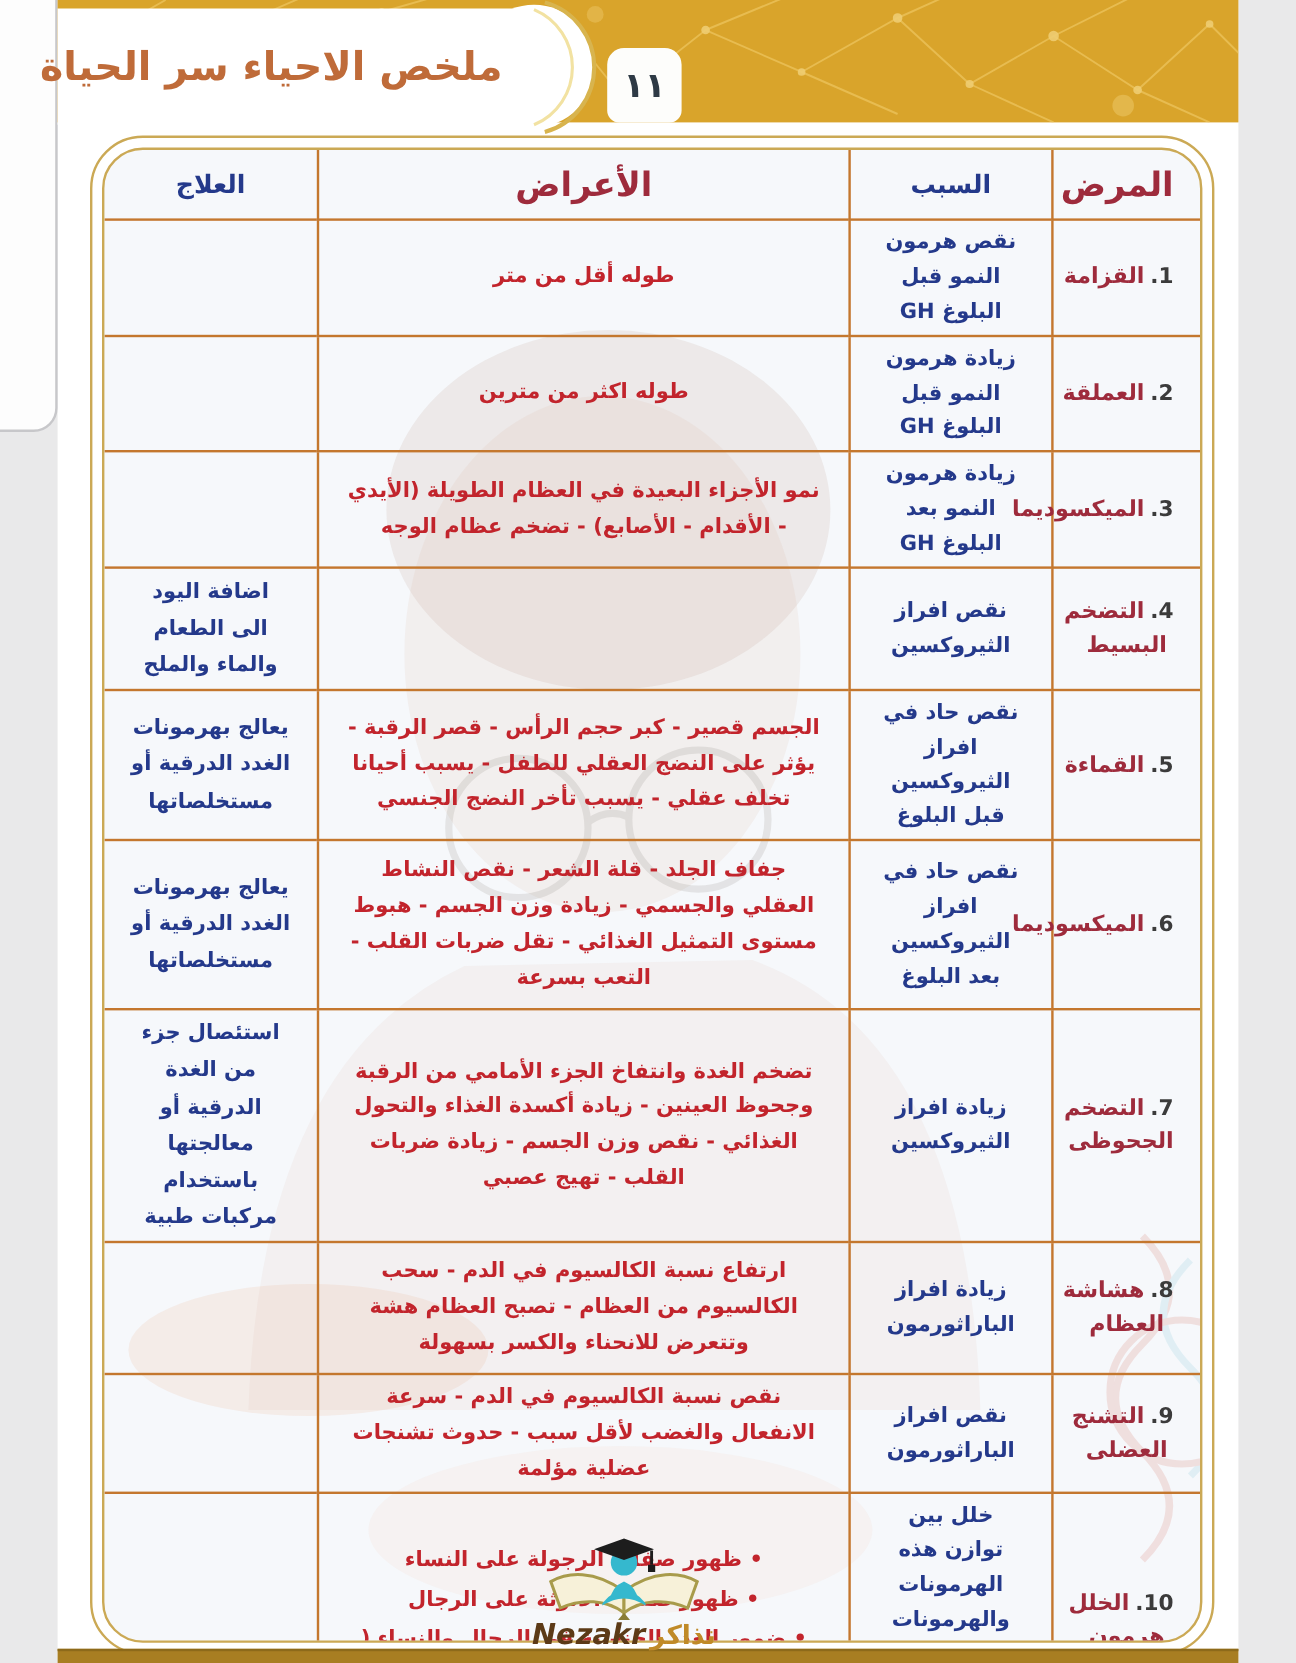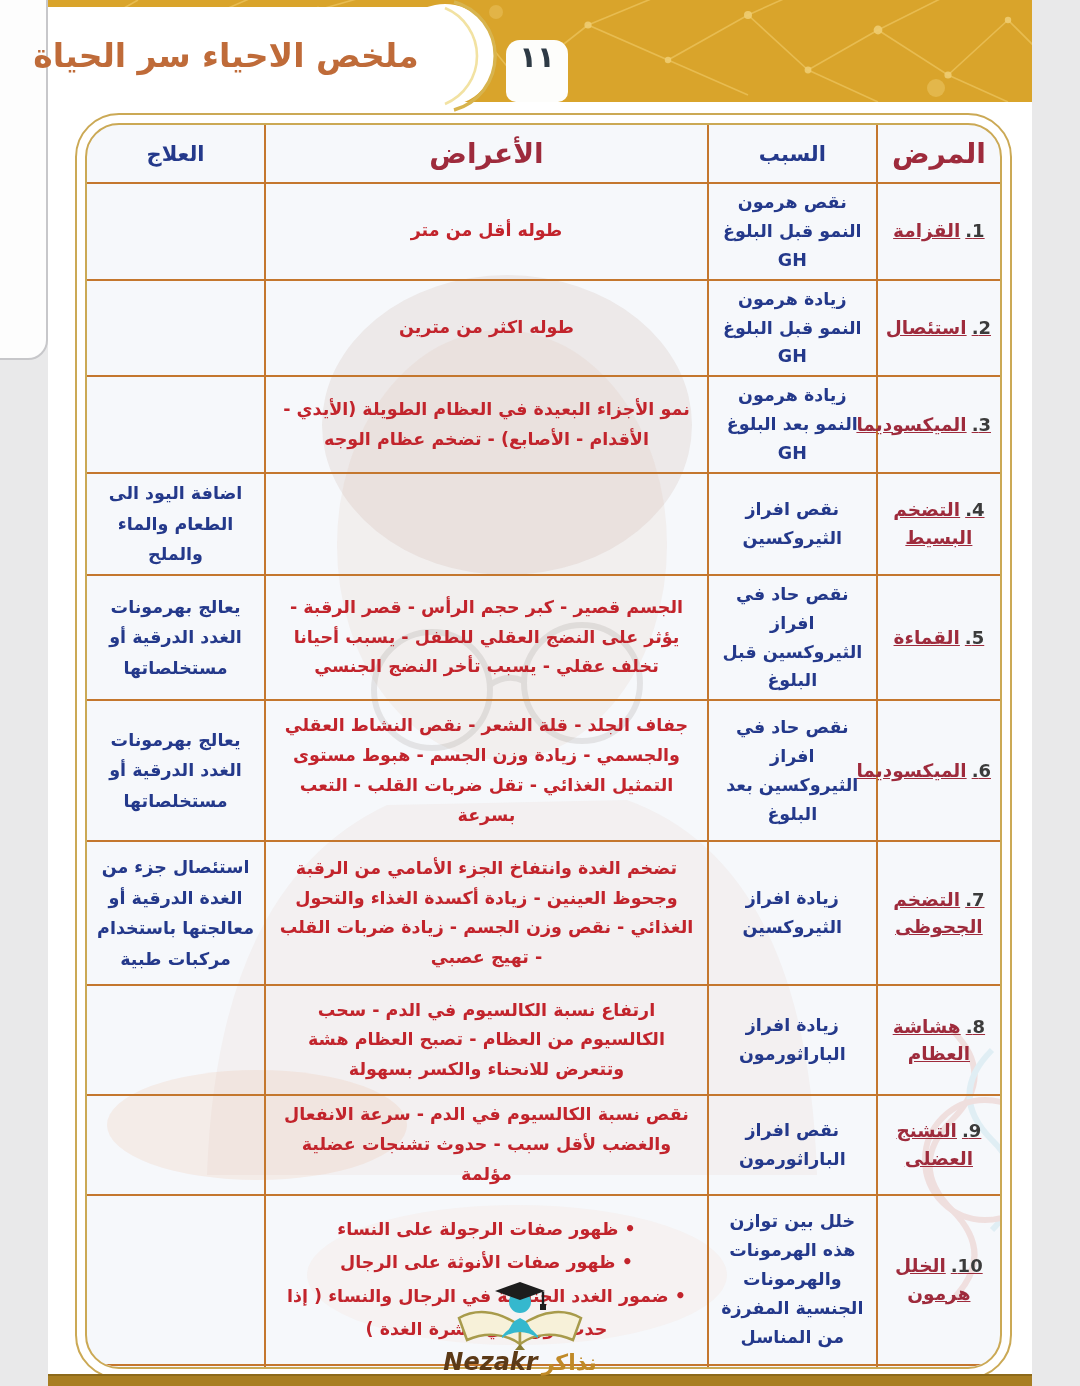--- a/index.html
+++ b/index.html
@@ -30,47 +30,47 @@
   .crescent{position:absolute;left:432px;top:-2px;width:120px;height:116px;z-index:3;}
   .title-text{
     position:absolute;right:56px;left:12px;top:0;height:97px;z-index:4;
     display:flex;align-items:center;justify-content:center;
     color:#bf6b39;font-weight:bold;font-size:33px;direction:rtl;white-space:nowrap;
   }
   
   .page-tab{
     position:absolute;left:506px;top:40px;width:62px;height:62px;
     background:#fdfdfb;border-radius:14px 14px 10px 10px;z-index:4;
-    display:flex;justify-content:center;
+    display:flex;align-items:center;justify-content:center;
     color:#2e3a45;font-size:29px;font-weight:bold;
   }
   
   .frame-outer{
     position:absolute;left:75px;top:113px;width:933px;height:1262px;
     border:2px solid #cba955;border-radius:44px;background:#ffffff;
   }
   .frame-inner{
     position:absolute;left:8px;top:8px;right:8px;bottom:8px;
     border:2px solid #cba955;border-radius:34px;overflow:hidden;background:#f6f8fb;
   }
   .frame-inner > svg.backdrop{position:absolute;inset:0;width:100%;height:100%;}
   table.main{
     position:absolute;inset:0;width:100%;height:100%;
     border-collapse:collapse;border-style:hidden;direction:rtl;table-layout:fixed;
   }
   table.main th,table.main td{
     border:2px solid #c4772e;vertical-align:middle;text-align:center;
-    padding:4px 9px;font-weight:bold;background:transparent;
+    padding:4px 22px;font-weight:bold;background:transparent;
   }
   col.c-disease{width:13.5%;} col.c-cause{width:18.5%;}
   col.c-symptoms{width:48.5%;} col.c-treatment{width:19.5%;}
   tr.hdr{height:58px;}
   th.h-red{color:#9e2b3c;font-size:28px;}
   th.h-blue{color:#24398b;font-size:21px;}
-  td.disease{color:#9e2b3c;font-size:18.5px;line-height:1.5;text-decoration:underline;}
+  td.disease{color:#9e2b3c;font-size:18.5px;line-height:1.5;}
   td.disease .row-num{color:#3b3b3b;margin-left:5px;font-size:18px;}
   td.cause{color:#24398b;font-size:17.5px;line-height:1.65;border-radius:22px;}
   td.symptoms{color:#c2242c;font-size:17.5px;line-height:1.7;}
   td.treatment{color:#24398b;font-size:17.5px;line-height:1.75;}
   td.bullets{text-align:right;white-space:pre-line;padding-right:16px;line-height:1.9;}
   tr.r1{height:81px;} tr.r2{height:87px;} tr.r3{height:78px;} tr.r4{height:90px;}
   tr.r5{height:114px;} tr.r6{height:141px;} tr.r7{height:144px;} tr.r8{height:110px;}
   tr.r9{height:88px;} tr.r10{height:170px;} tr.r11{height:72px;}
   
   .bottom-bar{position:absolute;left:48px;bottom:0;width:984px;height:10px;background:#a87e22;border-top:2px solid #8d6a1a;}
@@ -172,21 +172,21 @@
         </tr>
 
         <tr class="r1">
           <td class="disease"><span class="row-num">1.</span><span class="row-name">القزامة</span></td>
           <td class="cause">نقص هرمون النمو قبل البلوغ GH</td>
           <td class="symptoms">طوله أقل من متر</td>
           <td class="treatment"></td>
         </tr>
 
         <tr class="r2">
-          <td class="disease"><span class="row-num">2.</span><span class="row-name">استئصال</span></td>
+          <td class="disease"><span class="row-num">2.</span><span class="row-name">العملقة</span></td>
           <td class="cause">زيادة هرمون النمو قبل البلوغ GH</td>
           <td class="symptoms">طوله اكثر من مترين</td>
           <td class="treatment"></td>
         </tr>
 
         <tr class="r3">
           <td class="disease"><span class="row-num">3.</span><span class="row-name">الميكسوديما</span></td>
           <td class="cause">زيادة هرمون النمو بعد البلوغ GH</td>
           <td class="symptoms">نمو الأجزاء البعيدة في العظام الطويلة (الأيدي - الأقدام - الأصابع) - تضخم عظام الوجه</td>
           <td class="treatment"></td>

